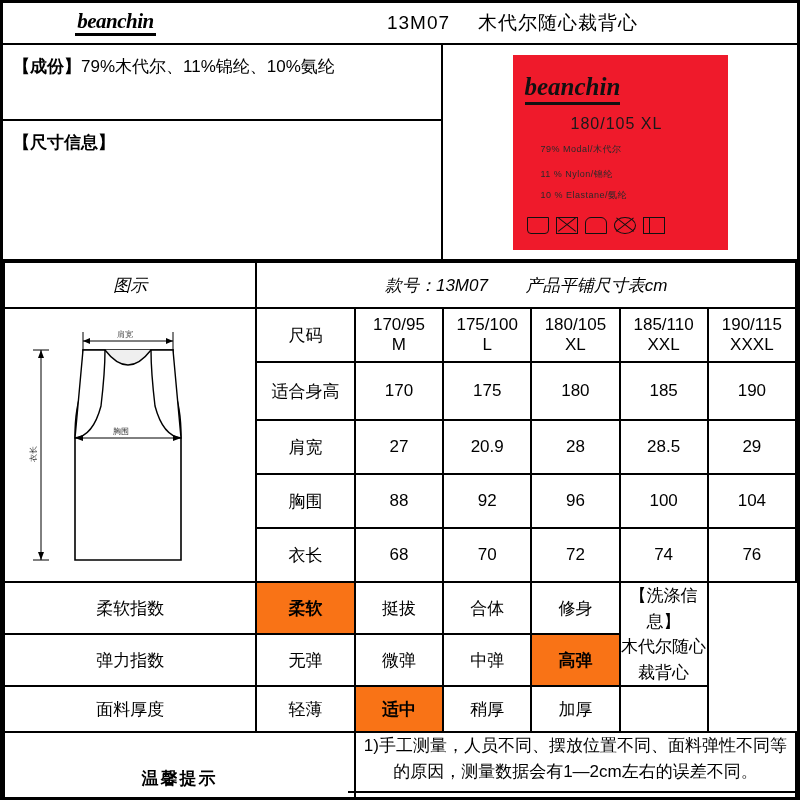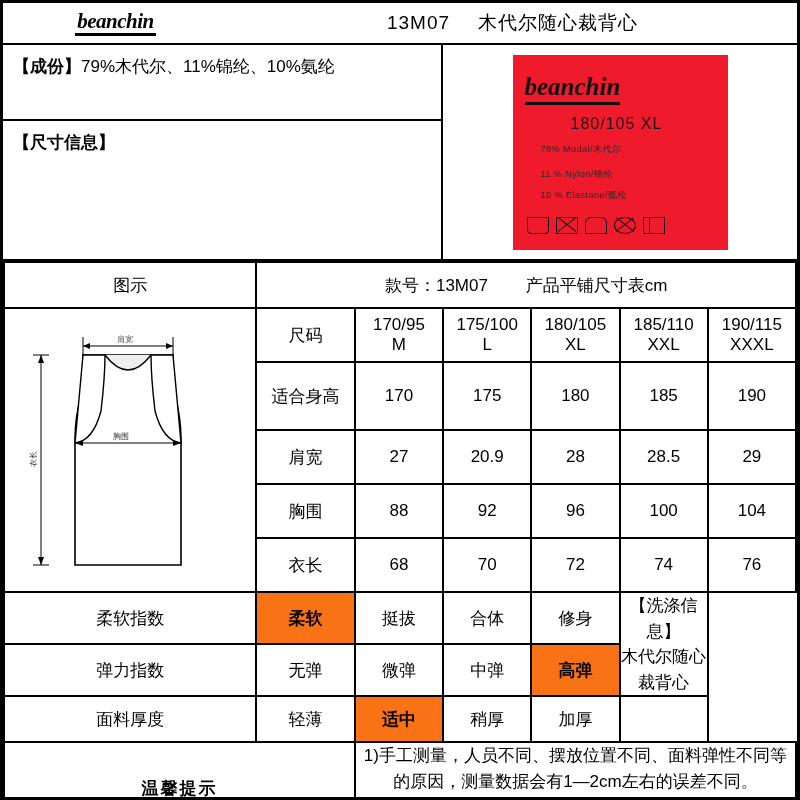--- a/index.html
+++ b/index.html
@@ -119,21 +119,21 @@
     border-collapse:collapse;
     table-layout:fixed;
   }
   .tbl td{
     border:2px solid #000;
     text-align:center;
     vertical-align:middle;
     font-size:17px;
     padding:0;
   }
-  .hdr-label{font-size:18px;}
+  .hdr-label{font-size:18px;font-style:italic;}
   .col-img{width:246px;}
   .col-name{width:96px;}
   .col-s{width:86px;}
   .sizehdr{font-size:16px;line-height:1.15;}
   .rowh{height:46px;}
   
   .diagram{
     position:relative;width:244px;height:270px;
     background:#fff;
   }
@@ -264,21 +264,21 @@
         <td class="sizehdr">
           <div>185/110</div>
           <div>XXL</div>
         </td>
         <td class="sizehdr">
           <div>190/115</div>
           <div>XXXL</div>
         </td>
       </tr>
 
-      <tr class="rowh" style="height:68px">
+      <tr class="rowh" style="height:58px">
         <td>适合身高</td>
         <td>170</td>
         <td>175</td>
         <td>180</td>
         <td>185</td>
         <td>190</td>
       </tr>
       <tr class="rowh" style="height:54px">
         <td>肩宽</td>
         <td>27</td>

